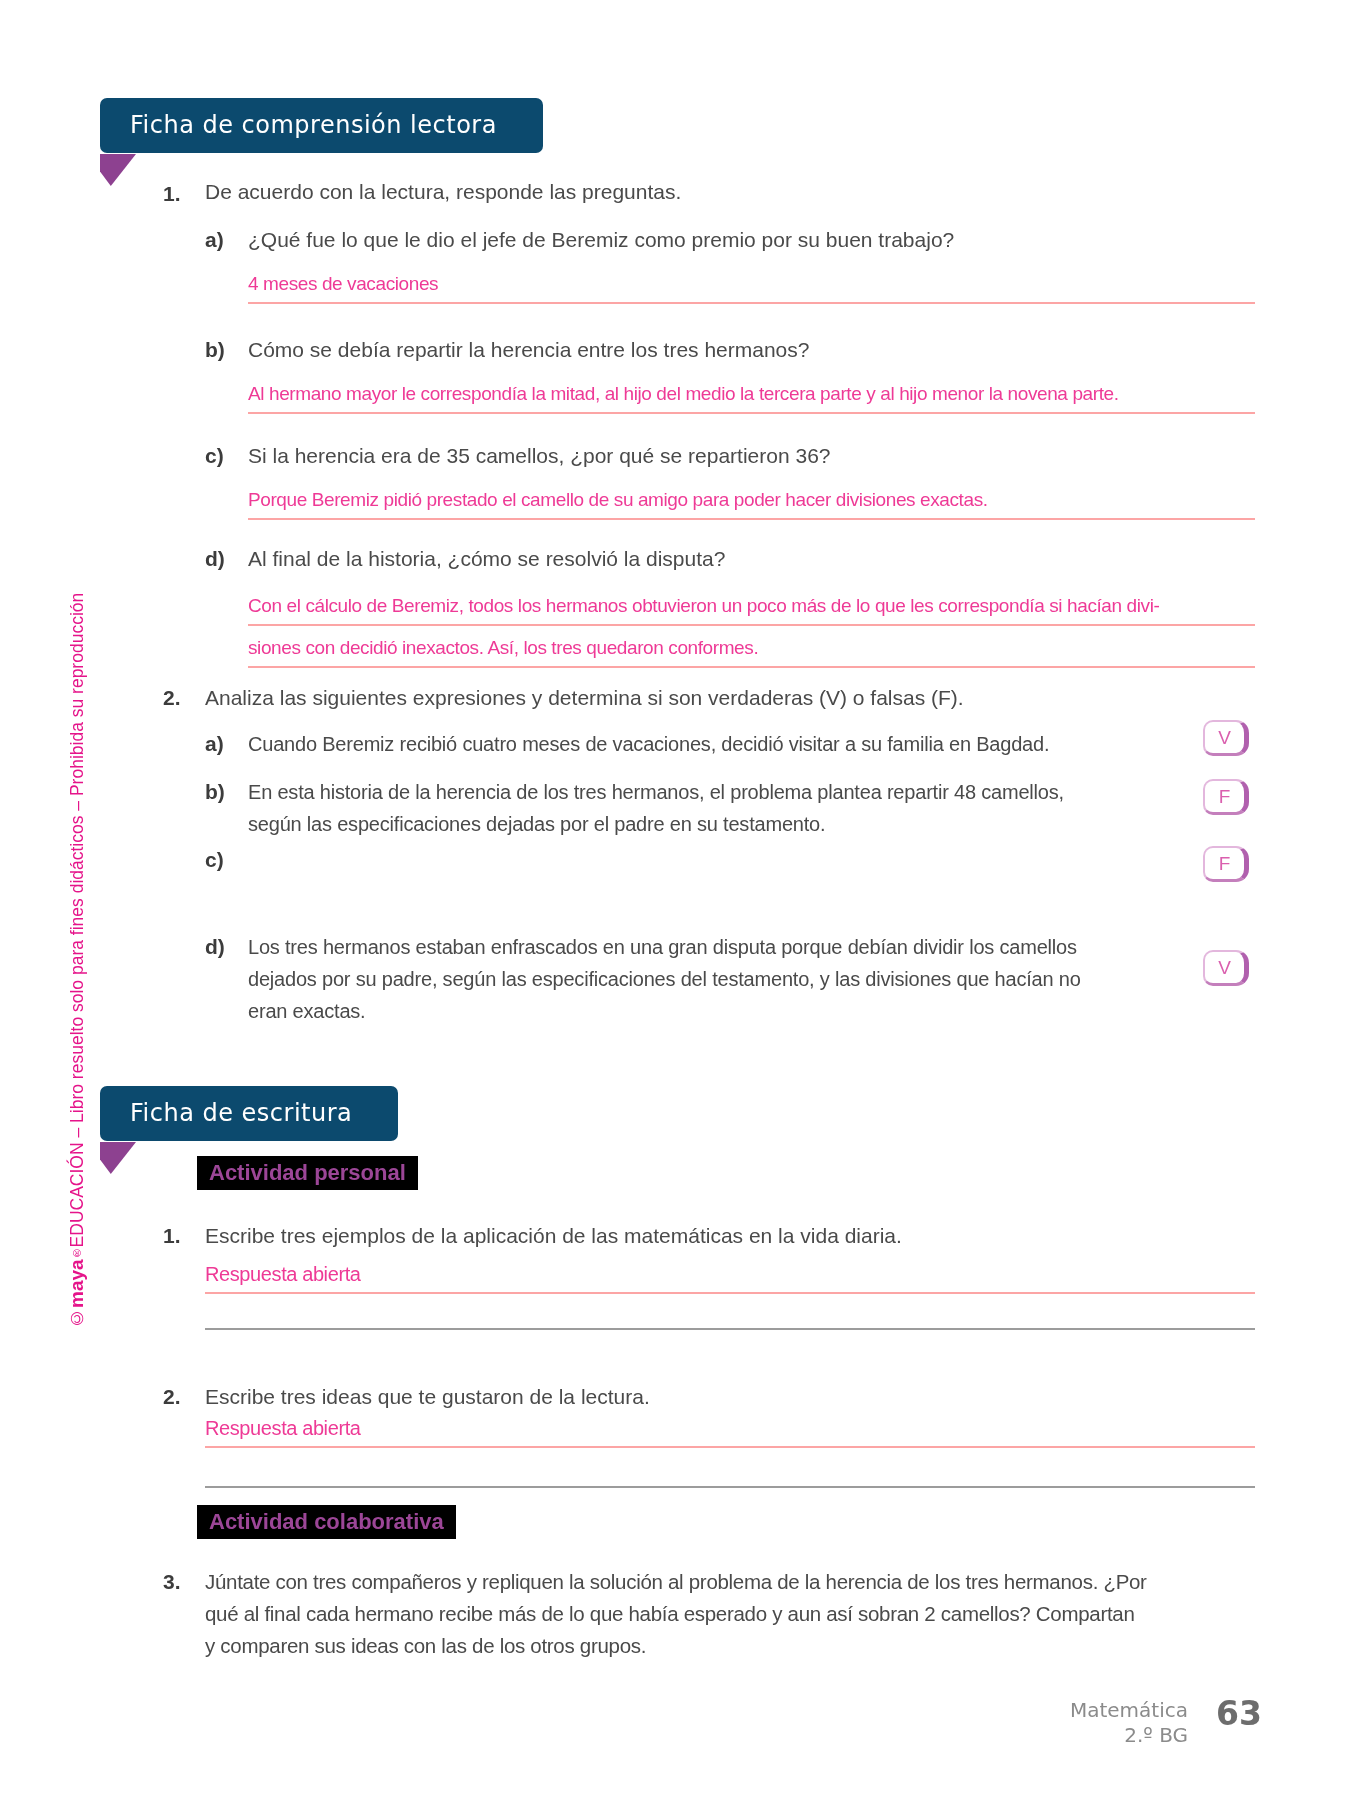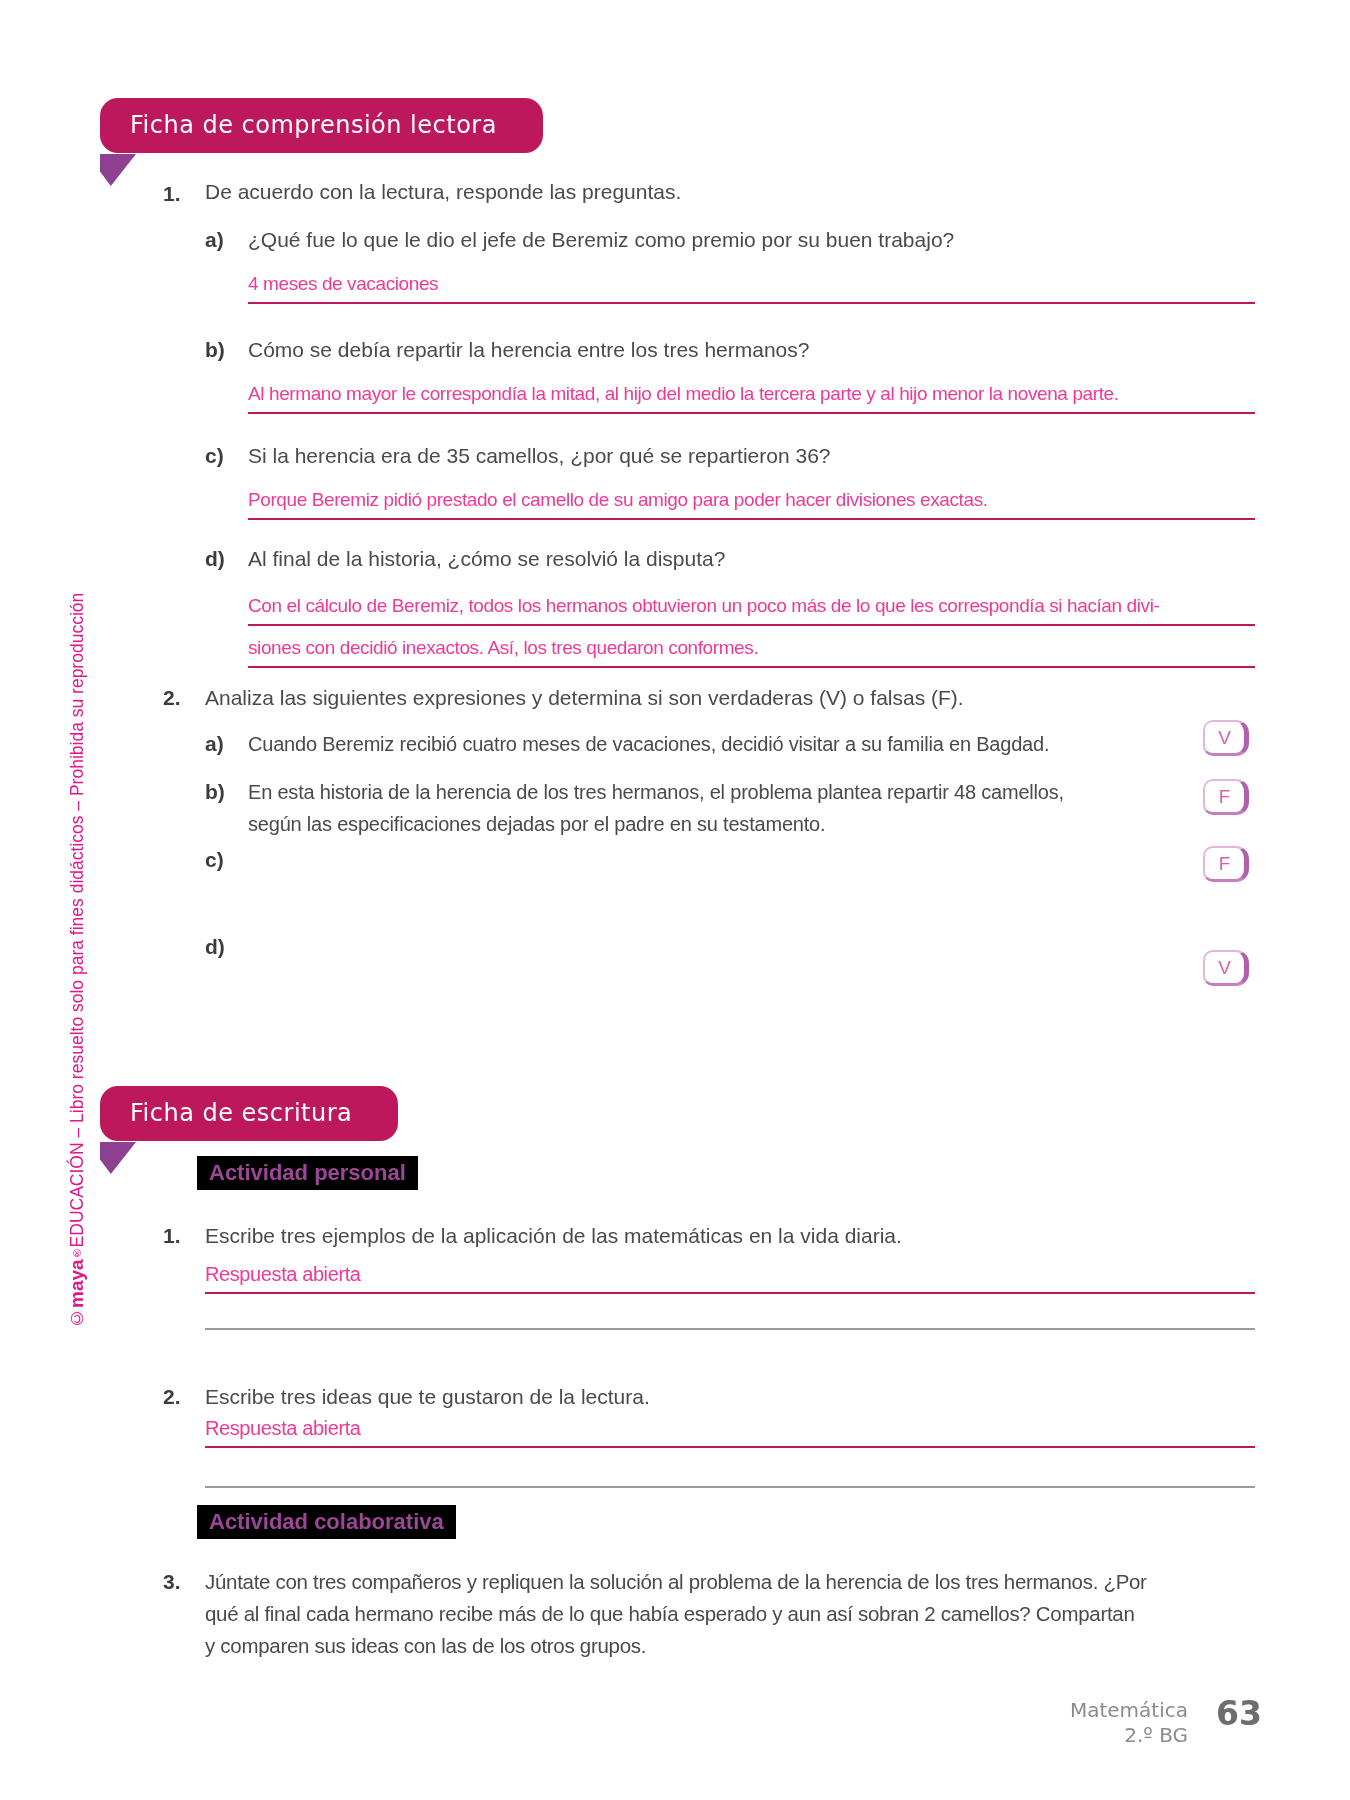--- a/index.html
+++ b/index.html
@@ -1,33 +1,33 @@
 <!DOCTYPE html>
 <html><head>
 <meta charset="utf-8">
 <style>
   html,body{margin:0;padding:0;background:#ffffff;}
   .page{position:relative;width:1350px;height:1800px;background:#ffffff;overflow:hidden;
         font-family:"Liberation Sans",sans-serif;}
   .abs{position:absolute;}
 
   
-  .bubble{background:#be185d;color:#ffffff;font-family:"DejaVu Sans",sans-serif;
-          font-size:24px;letter-spacing:.5px;padding:13px 46px 14px 30px;border-radius:18px;z-index:2;}
+  .bubble{background:#0c4a6e;color:#ffffff;font-family:"DejaVu Sans",sans-serif;
+          font-size:24px;letter-spacing:.5px;padding:13px 46px 14px 30px;border-radius:7px;z-index:2;}
   .tail{background:#8d4190;clip-path:polygon(0 0,100% 0,30% 100%,0 55%);width:36px;height:32px;z-index:1;}
 
   
   .num,.letter{font-weight:700;color:#3c3c3c;font-size:21px;line-height:32px;}
   .body-text{color:#4a4a4a;font-size:21px;line-height:32px;}
   .statement{color:#4a4a4a;font-size:20px;line-height:32px;letter-spacing:-.2px;white-space:pre-line;width:990px;}
   .q3text{color:#4a4a4a;font-size:20.5px;line-height:32px;letter-spacing:-.3px;white-space:pre-line;width:1070px;}
 
   
   .ansline{color:#ee3a96;font-size:19px;letter-spacing:-.4px;line-height:24px;
-           border-bottom:2px solid #be185d;padding-bottom:6px;white-space:nowrap;width:1007px;}
+           border-bottom:2px solid #fca5a5;padding-bottom:6px;white-space:nowrap;width:1007px;}
   .ansline.wide{width:1050px;font-size:20px;}
   .blankline{border-bottom:2px solid #9c9c9c;width:1007px;height:28px;}
   .blankline.wide{width:1050px;}
 
   
   .vf{width:46px;height:36px;display:flex;align-items:center;justify-content:center;
       color:#da5fae;font-size:19px;background:#fff;
       border:2px solid #e3b7dd;border-right:5px solid #b160ae;border-bottom:3px solid #c47fbc;
       border-radius:10px 13px 13px 10px;box-sizing:border-box;}
 
@@ -86,20 +86,23 @@
 
   <div class="abs letter" style="left:205px;top:776px;">b)</div>
   <div class="abs statement" style="left:248px;top:776px;">En esta historia de la herencia de los tres hermanos, el problema plantea repartir 48 camellos,
 según las especificaciones dejadas por el padre en su testamento.</div>
   <div class="abs vf" style="left:1203px;top:779px;">F</div>
 
   <div class="abs letter" style="left:205px;top:844px;">c)</div>
   <div class="abs vf" style="left:1203px;top:846px;">F</div>
 
   <div class="abs letter" style="left:205px;top:931px;">d)</div>
+  <div class="abs statement" style="left:248px;top:931px;">Los tres hermanos estaban enfrascados en una gran disputa porque debían dividir los camellos
+dejados por su padre, según las especificaciones del testamento, y las divisiones que hacían no
+eran exactas.</div>
   <div class="abs vf" style="left:1203px;top:950px;">V</div>
 
   <div class="abs bubble" style="left:100px;top:1086px;">Ficha de escritura</div>
   <div class="abs tail" style="left:100px;top:1142px;"></div>
 
   <div class="abs activity" style="left:163px;top:1156px;">Actividad personal</div>
 
   <div class="abs num" style="left:163px;top:1220px;">1.</div>
   <div class="abs body-text" style="left:205px;top:1220px;">Escribe tres ejemplos de la aplicación de las matemáticas en la vida diaria.</div>
   <div class="abs ansline wide" style="left:205px;top:1262px;">Respuesta abierta</div>

